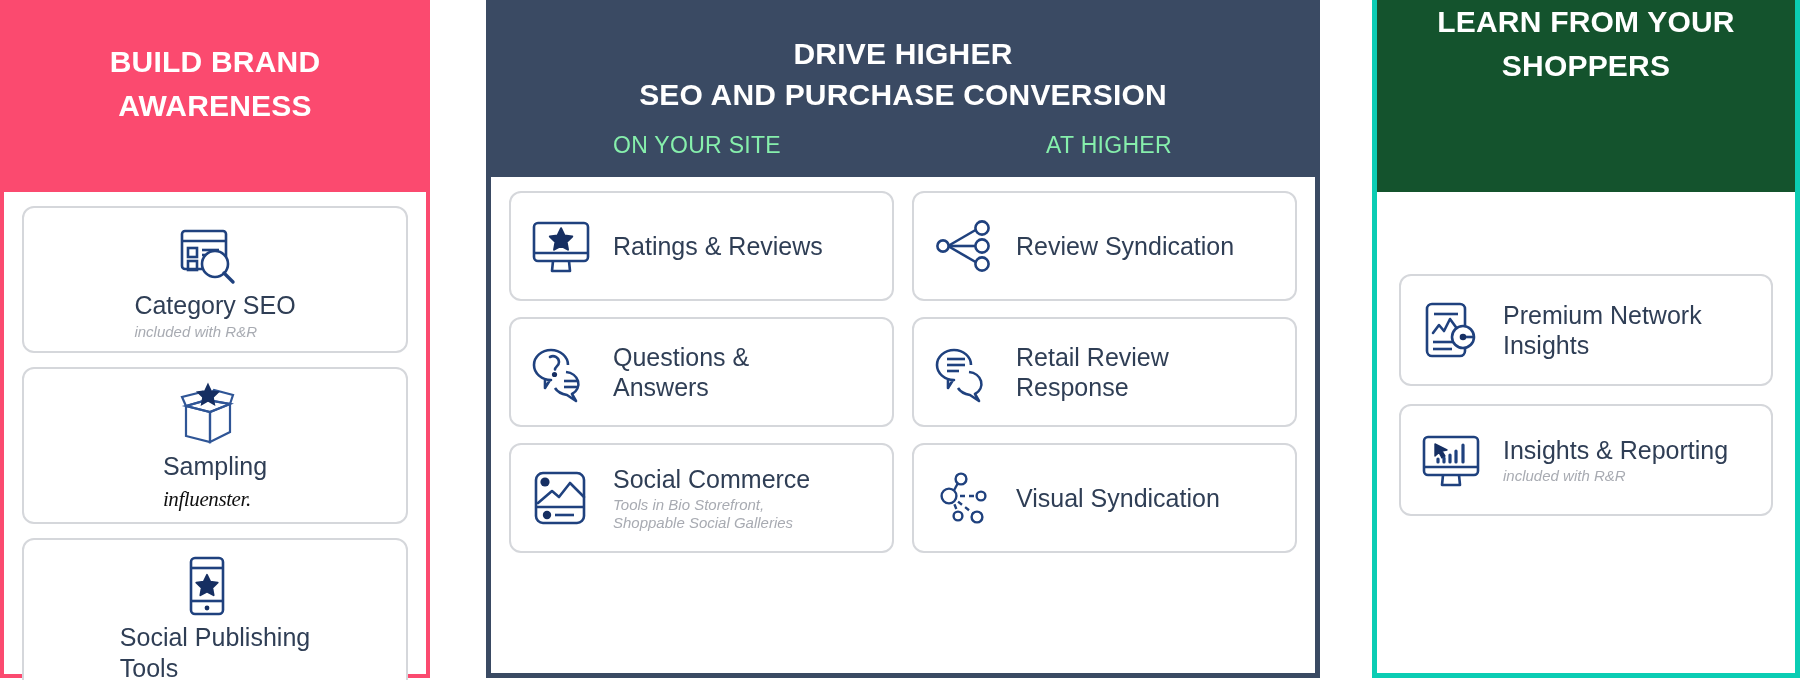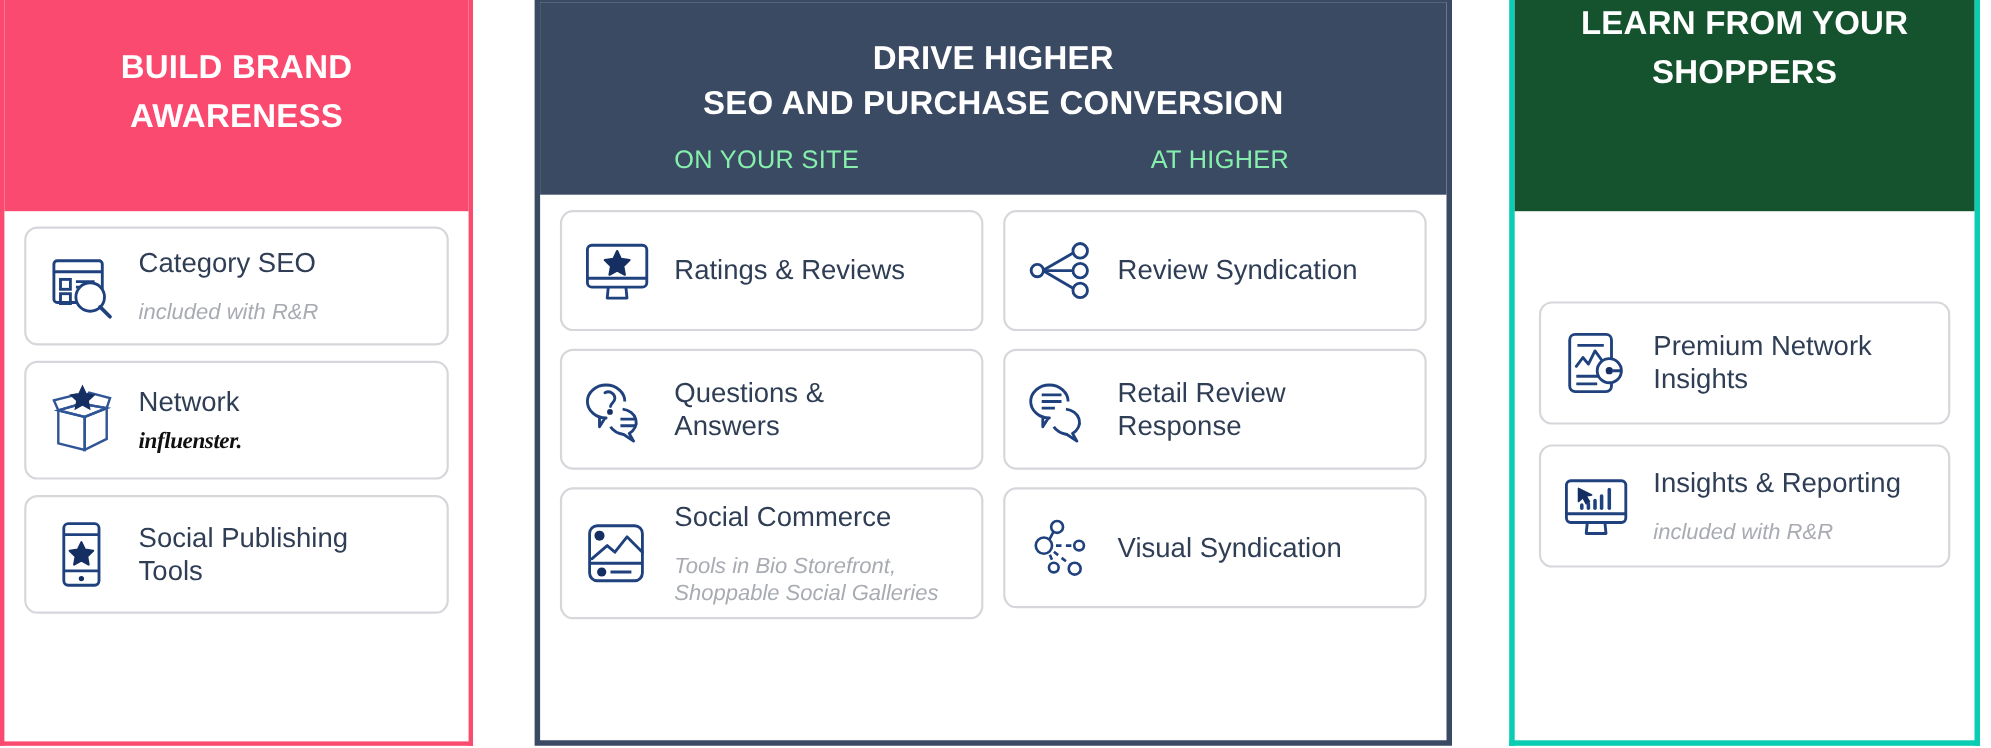--- a/index.html
+++ b/index.html
@@ -138,38 +138,38 @@
   .card-icon svg { display: block; }
   .card-text { flex: 1 1 auto; min-width: 0; }
   .card-title {
     color: #2f3e55;
     font-size: 25px;
     line-height: 1.22;
     white-space: pre-line;
   }
   .card-sub {
     color: #a8abb2;
-    font-size: 20px;
+    font-size: 15px;
     font-style: italic;
     line-height: 1.2;
-    margin-top: 17px;
+    margin-top: 2px;
     white-space: pre-line;
   }
   .card-brand {
     margin-top: 6px;
     font-family: "Liberation Serif", serif;
     font-style: italic;
-    font-weight: bold;
+    font-weight: normal;
     font-size: 21px;
     color: #101010;
     letter-spacing: -0.4px;
   }
 
   
-  .panel-left .card { min-height: 108px; margin-bottom: 14px; }
+  .panel-left .card { min-height: 108px; margin-bottom: 14px; flex-direction: column; }
   .panel-left .card-title { font-size: 25px; }
 
   
   .panel-mid .card { min-height: 110px; margin-bottom: 16px; }
 
   
   .panel-right .card { min-height: 112px; margin-bottom: 18px; }
   .panel-right .card-title { font-size: 25px; }
 </style>
 </head>
@@ -208,21 +208,21 @@
           <svg width="66" height="66" viewBox="0 0 66 66" fill="none" stroke="#2f5596" stroke-width="2.2">
             <path d="M12 24 L12 54 L36 60 L36 30 Z"></path>
             <path d="M36 30 L36 60 L56 50 L56 22 Z"></path>
             <path d="M12 24 L33 18 L56 22 L36 30 Z"></path>
             <path d="M12 24 L8 15 L28 10 L33 18 Z"></path>
             <path d="M56 22 L59 13 L40 8 L33 18 Z"></path>
             <path d="M33 0.5 l3.1 6.6 7.2 1 -5.3 5.1 1.3 7.2 -6.3 -3.5 -6.3 3.5 1.3 -7.2 -5.3 -5.1 7.2 -1 Z" transform="translate(1,2)" fill="#162f62" stroke="#162f62" stroke-width="1.6"></path>
           </svg>
         </span>
         <div class="card-text">
-          <div class="card-title">Network</div>
+          <div class="card-title">Sampling</div>
           <div class="card-brand">influenster.</div>
         </div>
       </div>
 
       <div class="card">
         <span class="card-icon">
           <svg width="66" height="66" viewBox="0 0 66 66" fill="none" stroke="#1f417e" stroke-width="2.6">
             <rect x="17" y="5" width="32" height="56" rx="4"></rect>
             <line x1="17" y1="15" x2="49" y2="15"></line>
             <line x1="17" y1="48" x2="49" y2="48"></line>

